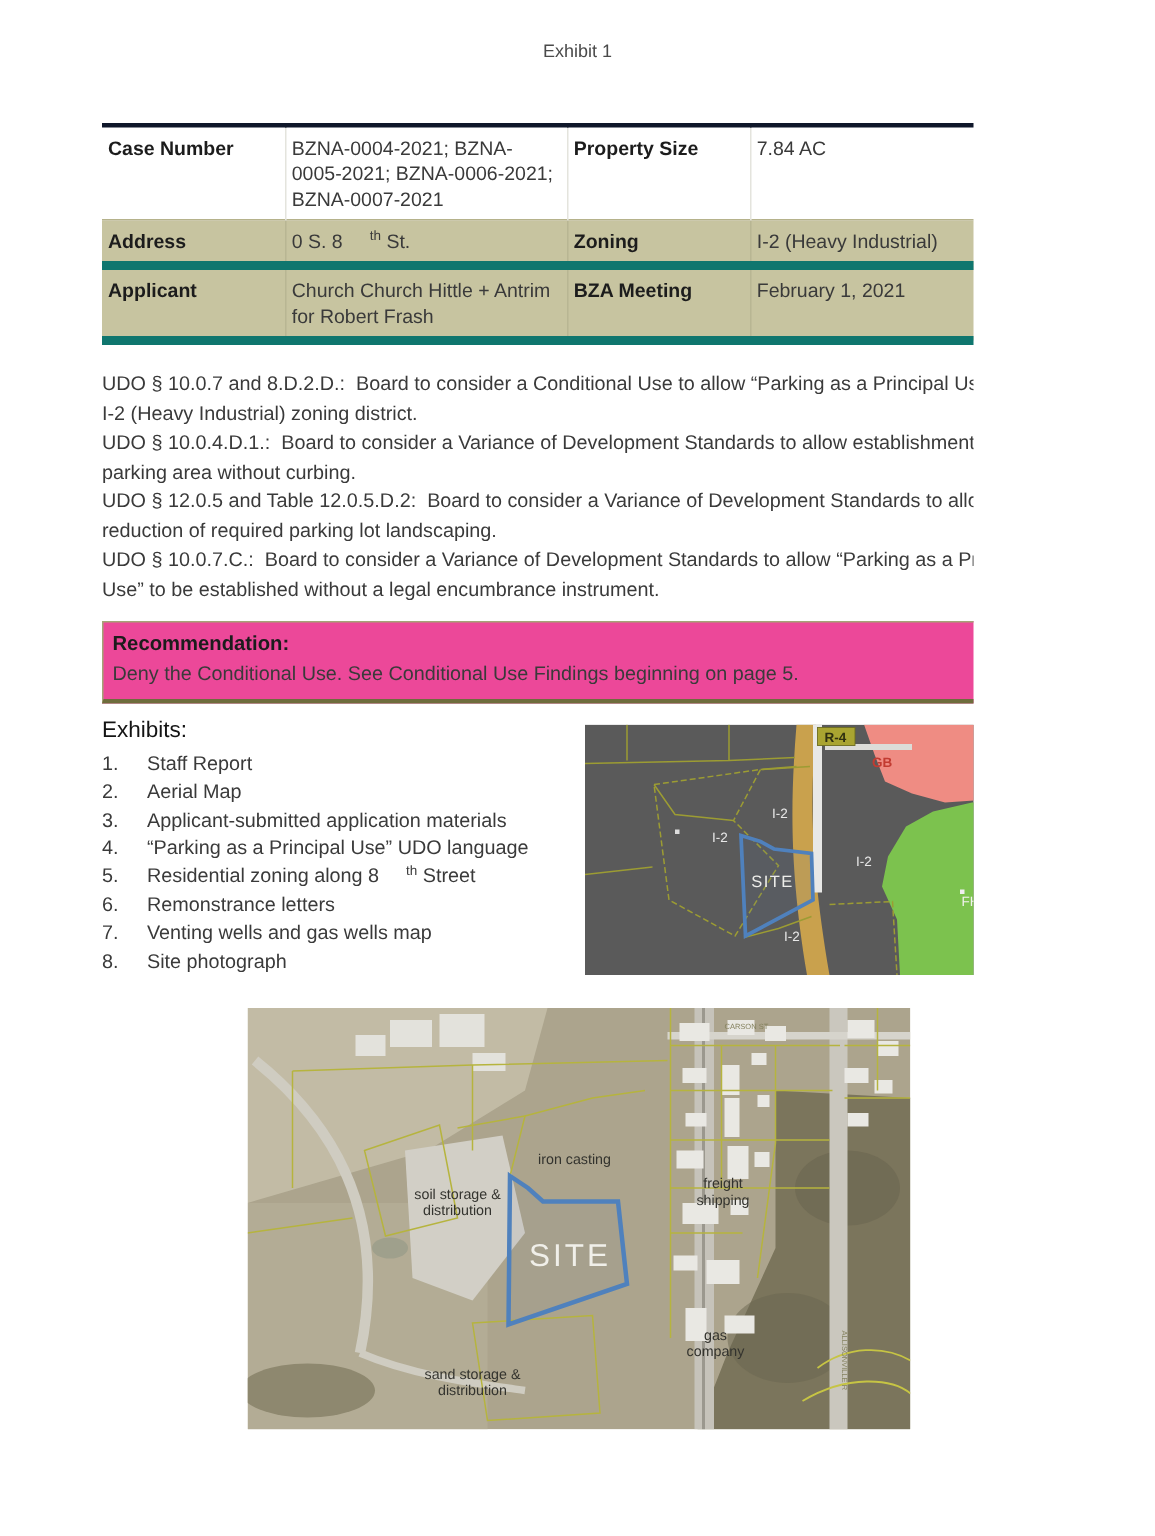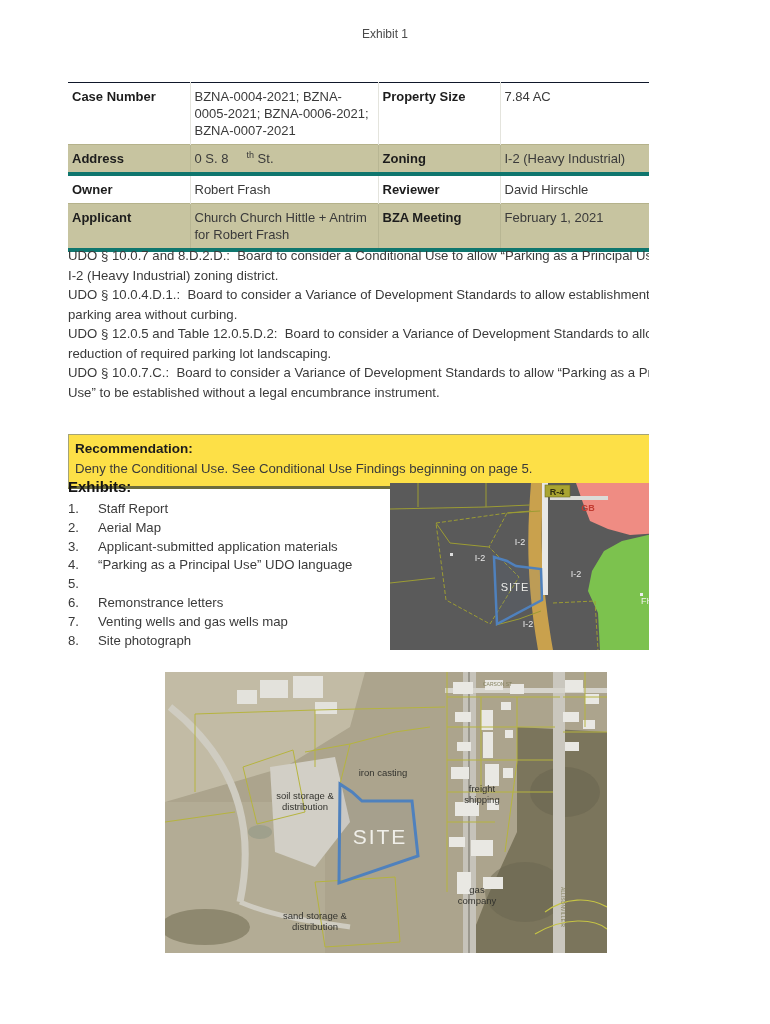--- a/index.html
+++ b/index.html
@@ -8,32 +8,32 @@
   .exhibit-label{position:absolute;top:27px;left:0;width:770px;text-align:center;
         font-size:12px;color:#4a4a4a;}
   .agenda-header{position:absolute;left:68px;top:49px;width:634px;height:33px;
         background:#3a4903;color:#ffffff;text-align:center;line-height:33px;
         font-family:"Liberation Serif","DejaVu Serif",serif;font-weight:bold;font-size:19px;
         letter-spacing:.3px;border:1px solid #c9c9b8;box-sizing:border-box;}
   table.info-table{position:absolute;left:68px;top:82px;width:634px;border-collapse:collapse;
         table-layout:fixed;font-size:13px;border-bottom:2px solid #9fa8a6;}
   table.info-table td{vertical-align:top;padding:5px 6px 5px 4px;line-height:17px;}
   table.info-table td.lbl{font-weight:bold;color:#1c1c1c;}
-  table.info-table tr{border-top:1px solid #0f172a;}
-  table.info-table tr.shaded{background:#c7c4a0;border-top:1px solid #b5b28b;border-bottom:4px solid #0f766e;}
+  table.info-table tr{border-top:3px solid #0f172a;}
+  table.info-table tr.shaded{background:#c7c4a0;border-top:1px solid #b5b28b;border-bottom:6px solid #0f766e;}
   table.info-table td+td{border-left:1px solid rgba(130,130,100,0.22);}
   sup.sp{font-size:9px;vertical-align:super;line-height:0;padding-left:18px;}
   .sec{position:absolute;left:68px;width:640px;}
   .sec-heading{font-weight:bold;color:#1c1c1c;font-size:13.5px;margin:0 0 2px 0;}
   .para{margin:0;font-size:13.2px;line-height:19.5px;white-space:pre-wrap;color:#3a3a3a;}
   .recommendation-box{position:absolute;left:68px;top:414px;width:634px;box-sizing:border-box;
-        background:#fde047;border:1px solid #a5a477;border-bottom:3px solid #6e6d3c;
-        padding:6px 8px 8px 6px;margin-top:20px;}
+        background:#ec4899;border:1px solid #a5a477;border-bottom:3px solid #6e6d3c;
+        padding:6px 8px 8px 6px;}
   .recommendation-box .rec-text{font-size:13.2px;line-height:18px;margin-top:4px;}
-  .exhibits-heading{position:absolute;left:68px;top:478px;font-weight:bold;font-size:15px;color:#141414;}
+  .exhibits-heading{position:absolute;left:68px;top:478px;font-weight:normal;font-size:15px;color:#141414;}
   .exhibits-list{position:absolute;left:68px;top:500px;width:320px;font-size:13.2px;}
   .ex-row{display:flex;line-height:18.8px;}
   .ex-num{width:30px;flex:0 0 30px;}
   .map{position:absolute;overflow:hidden;}
   .zoning-map{left:390px;top:483px;width:318px;height:167px;}
   .aerial-map{left:165px;top:672px;width:442px;height:281px;}
   .page-number{position:absolute;left:672px;top:950px;color:#f4736e;font-size:14px;}
   svg{display:block;}
   svg text{font-family:"Liberation Sans","DejaVu Sans",sans-serif;}
 </style>
@@ -58,26 +58,20 @@
       <td>BZNA-0004-2021; BZNA-0005-2021; BZNA-0006-2021; BZNA-0007-2021</td>
       <td class="lbl">Property Size</td>
       <td>7.84 AC</td>
     </tr>
     <tr class="shaded">
       <td class="lbl">Address</td>
       <td><span>0 S. 8</span><sup class="sp">th</sup><span> St.</span></td>
       <td class="lbl">Zoning</td>
       <td>I-2 (Heavy Industrial)</td>
     </tr>
-    <tr>
-      <td class="lbl">Owner</td>
-      <td>Robert Frash</td>
-      <td class="lbl">Reviewer</td>
-      <td>David Hirschle</td>
-    </tr>
     <tr class="shaded">
       <td class="lbl">Applicant</td>
       <td>Church Church Hittle + Antrim for Robert Frash</td>
       <td class="lbl">BZA Meeting</td>
       <td>February 1, 2021</td>
     </tr>
   </tbody>
     </table>
 
   <div class="sec" style="top:246px;">
@@ -106,20 +100,21 @@
     <div class="ex-row">
         <span class="ex-num">3.</span>
         <span><span>Applicant-submitted application materials</span><sup class="sp"></sup><span></span></span>
       </div>
     <div class="ex-row">
         <span class="ex-num">4.</span>
         <span><span>“Parking as a Principal Use” UDO language</span><sup class="sp"></sup><span></span></span>
       </div>
     <div class="ex-row">
         <span class="ex-num">5.</span>
+        <span><span>Residential zoning along 8</span><sup class="sp">th</sup><span> Street</span></span>
       </div>
     <div class="ex-row">
         <span class="ex-num">6.</span>
         <span><span>Remonstrance letters</span><sup class="sp"></sup><span></span></span>
       </div>
     <div class="ex-row">
         <span class="ex-num">7.</span>
         <span><span>Venting wells and gas wells map</span><sup class="sp"></sup><span></span></span>
       </div>
     <div class="ex-row">

